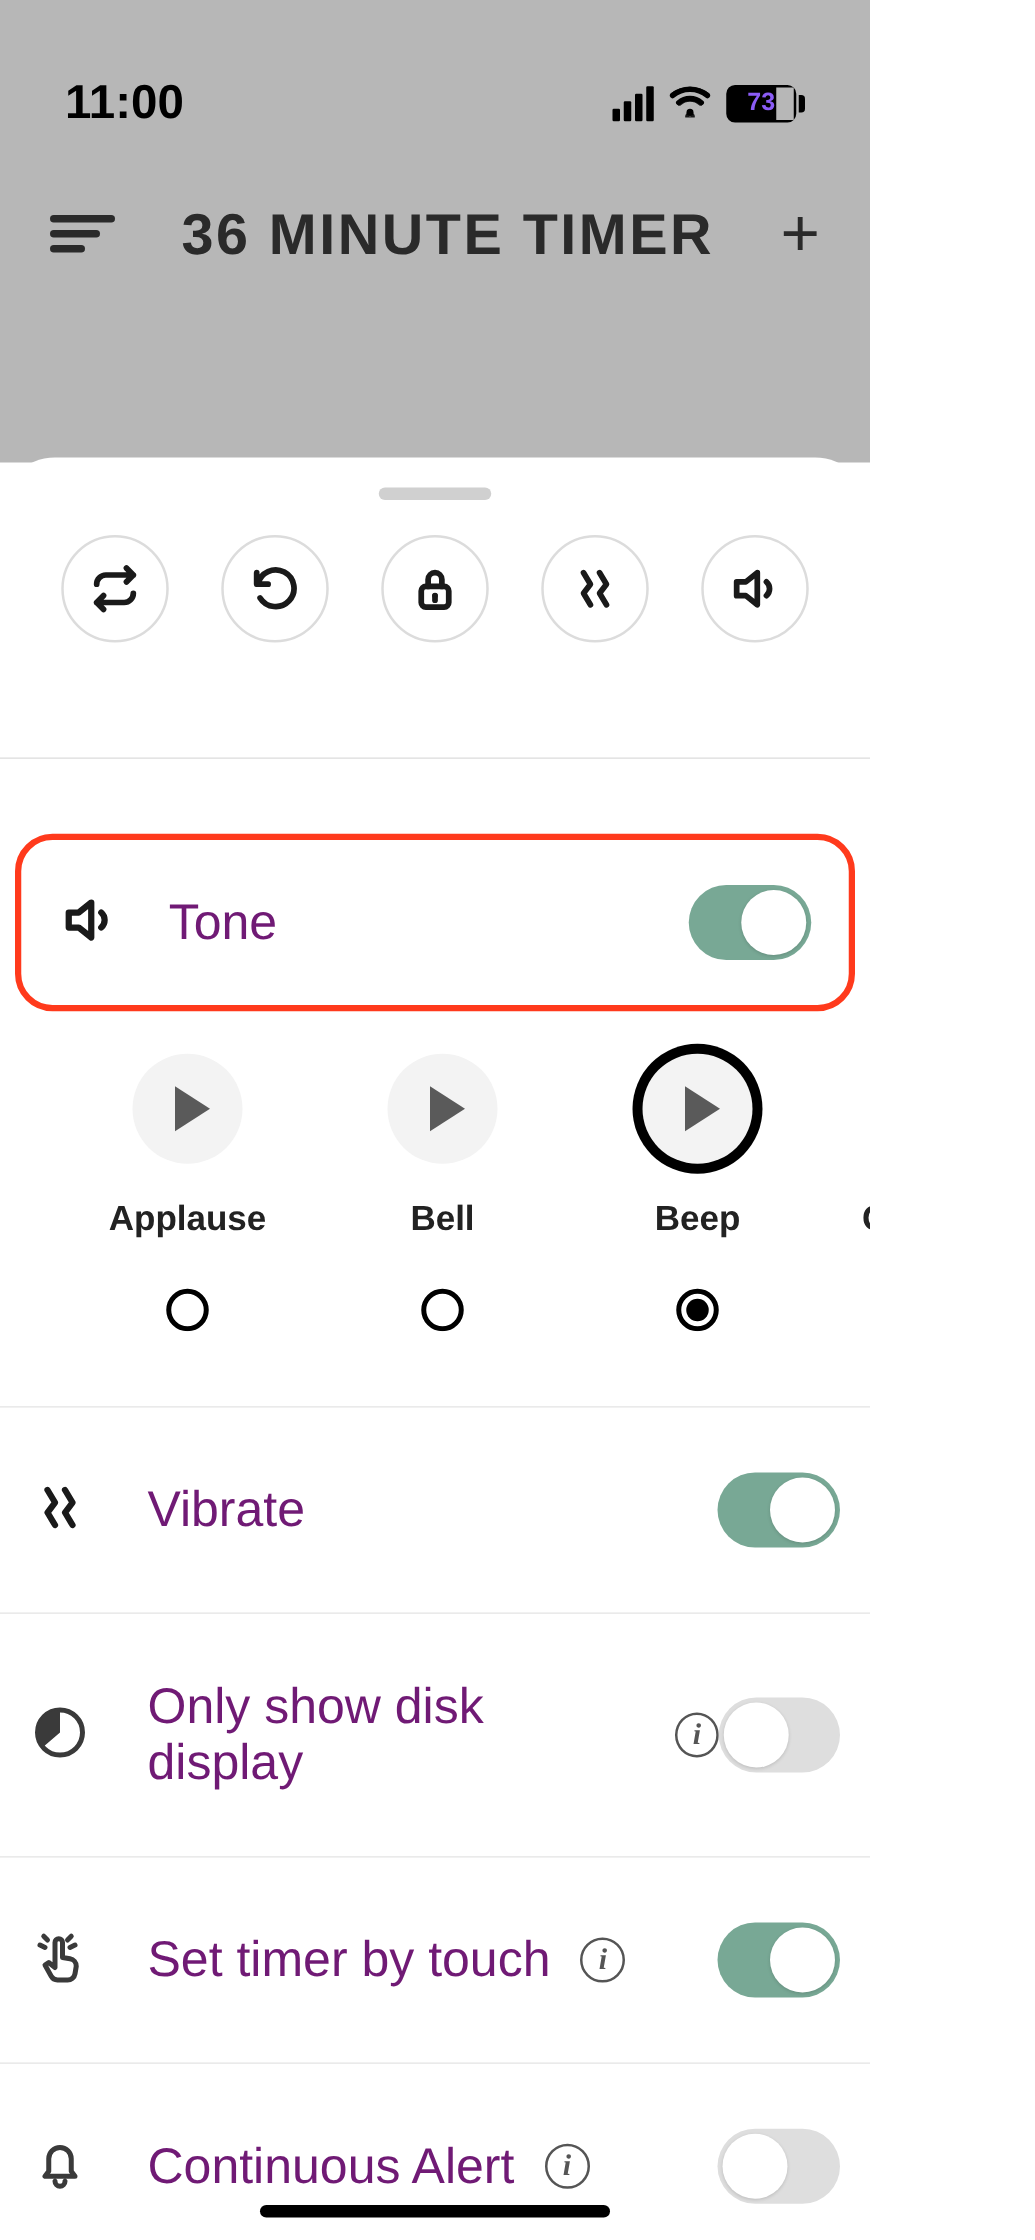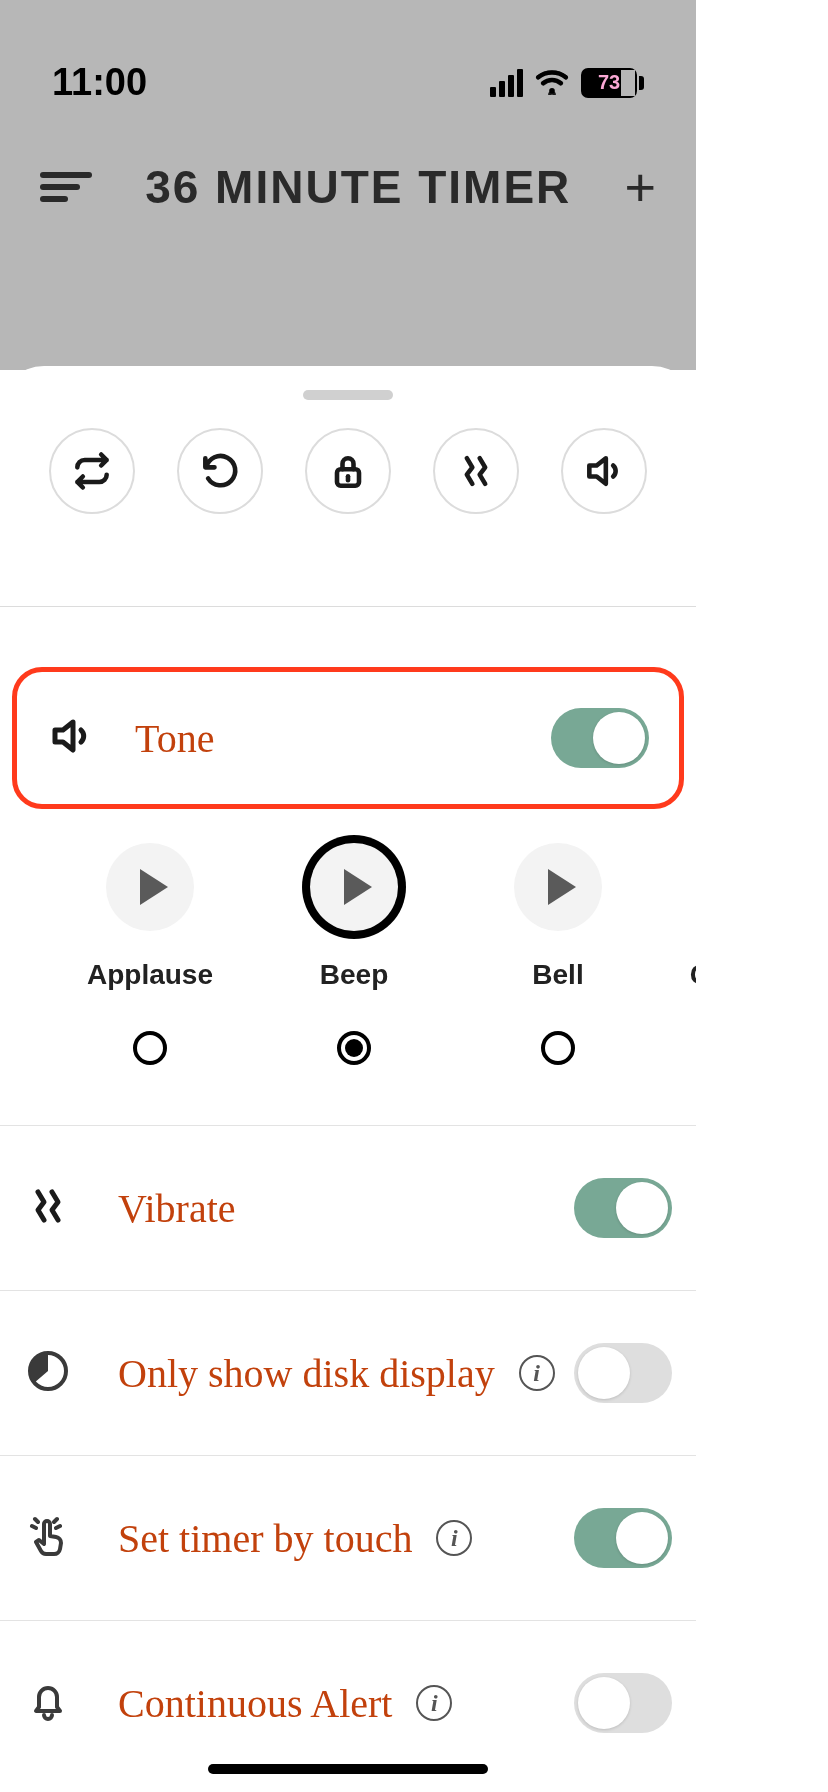--- a/index.html
+++ b/index.html
@@ -21,21 +21,21 @@
   .status-right { display: flex; align-items: center; gap: 12px; }
   .sig-bars { display: flex; align-items: flex-end; gap: 3px; }
   .sig-bars span { width: 6px; background: #000; display: inline-block; border-radius: 1px; }
   .sig-bars span:nth-child(1){height:10px}
   .sig-bars span:nth-child(2){height:16px}
   .sig-bars span:nth-child(3){height:22px}
   .sig-bars span:nth-child(4){height:28px}
   .wifi-icon svg { width: 34px; height: 28px; }
   .battery-box { display:flex; align-items:center; }
   .battery-box .body { width:56px; height:30px; border:2.5px solid #000; border-radius:7px; position:relative; display:flex; align-items:center; justify-content:center; background:#000; }
-  .battery-box .body .pct { color:#f9a8d4; font-size:20px; font-weight:700; z-index:2; }
+  .battery-box .body .pct { color:#8b5cf6; font-size:20px; font-weight:700; z-index:2; }
   .battery-box .body .fill{ position:absolute; left:0; top:0; bottom:0; width:73%; background:#000; border-radius:4px 0 0 4px;}
   .battery-box .body .empty{position:absolute; right:0; top:0; bottom:0; width:27%; background:#b7b7b7;}
   .battery-box .cap { width:5px; height:14px; background:#000; border-radius:0 3px 3px 0; margin-left:2px;}
 
   .header-row {
     display: flex; align-items: center; justify-content: space-between;
     padding: 40px 40px 0 40px;
   }
   .menu-icon span{display:block; background:#2a2a2a; height:6px; border-radius:3px; margin:6px 0;}
   .menu-icon span:nth-child(1){width:52px}
@@ -67,21 +67,21 @@
     height: 52px; position: relative; overflow: hidden; margin-bottom: 0;
   }
   .hrz { height:1px; background:#dcdcdc; }
 
   
   .tone-box {
     margin: 60px 12px 0; border: 5px solid #ff3a1c; border-radius: 30px;
     padding: 36px 30px; display:flex; align-items:center; justify-content:space-between;
   }
   .row-left { display:flex; align-items:center; gap:40px; }
-  .row-label { font-size: 40px; font-weight: 500; color:#c2410c;font-family:Liberation Serif, serif; }
+  .row-label { font-size: 40px; font-weight: 500; color:#701a75; }
   .row-icon svg { width: 48px; height: 48px; }
 
   
   .toggle { width: 98px; height: 60px; border-radius: 30px; position:relative; }
   .toggle.on { background:#78a895; }
   .toggle.off { background:#dedede; }
   .toggle .knob { width:52px; height:52px; background:#fff; border-radius:50%; position:absolute; top:4px; box-shadow:0 1px 3px rgba(0,0,0,0.15); }
   .toggle.on .knob { right:4px; }
   .toggle.off .knob { left:4px; }
 
@@ -213,37 +213,37 @@
 
     <div class="tones-scroll">
       <div class="tone-item">
         <div class="play-btn">
             <div class="tri"></div>
           </div>
         <div class="tone-label">Applause</div>
         <div class="radio"></div>
       </div>
       <div class="tone-item">
+        <div class="play-btn">
+            <div class="tri"></div>
+          </div>
+        <div class="tone-label">Bell</div>
+        <div class="radio"></div>
+      </div>
+      <div class="tone-item">
         <div class="play-btn selected">
             <div class="tri"></div>
           </div>
         <div class="tone-label">Beep</div>
         <div class="radio selected"></div>
       </div>
       <div class="tone-item">
         <div class="play-btn">
             <div class="tri"></div>
           </div>
-        <div class="tone-label">Bell</div>
-        <div class="radio"></div>
-      </div>
-      <div class="tone-item">
-        <div class="play-btn">
-            <div class="tri"></div>
-          </div>
         <div class="tone-label">Cell Phone</div>
         <div class="radio"></div>
       </div>
 
     </div>
 
     <div class="section-gap"></div>
     <div class="sep"></div>
 
     <div class="setting-row">

